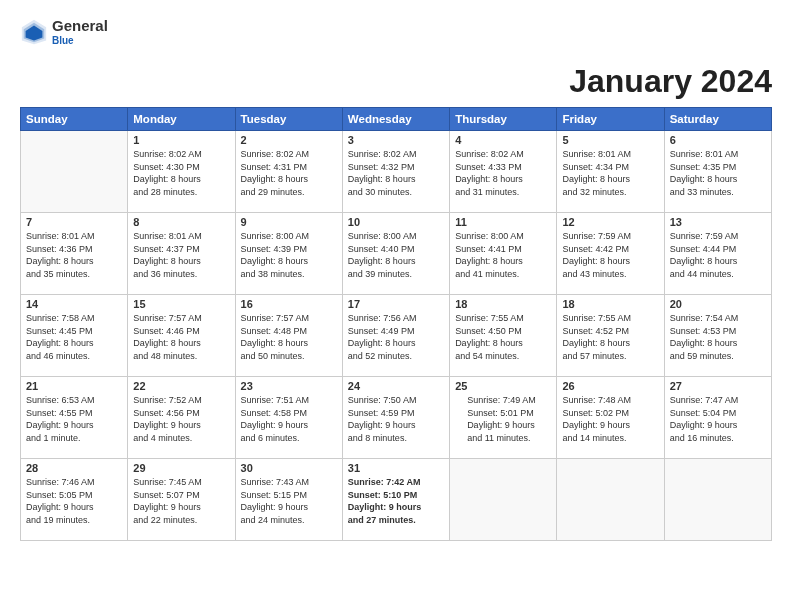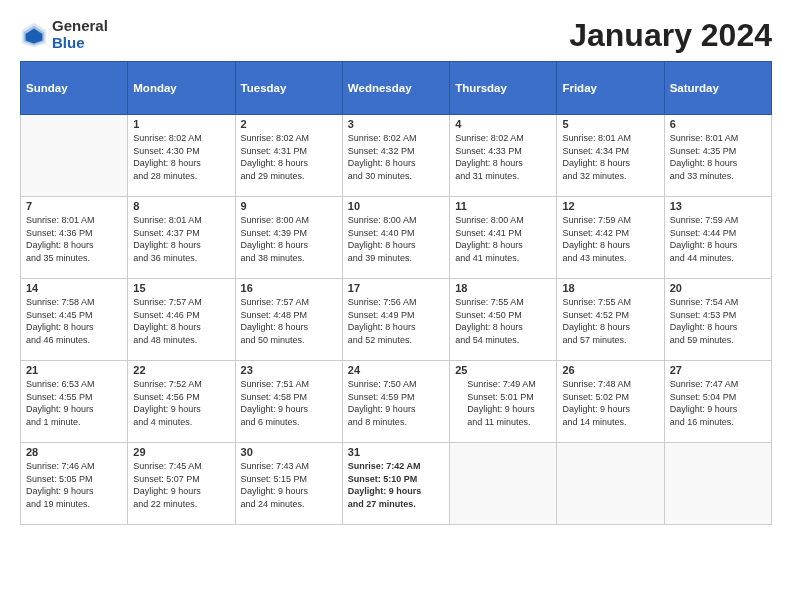--- a/index.html
+++ b/index.html
@@ -32,53 +32,54 @@
       display: flex;
       flex-direction: column;
       line-height: 1.1;
     }
     .logo-general {
       font-size: 15px;
       font-weight: bold;
       color: #333;
     }
     .logo-blue {
-      font-size: 15px;
+      font-size: 10px;
       font-weight: bold;
       color: #1a5fb4;
     }
     .logo-icon {
       width: 28px;
       height: 28px;
     }
     .title-block {
       text-align: right;
     }
     .month-title {
       font-size: 32px;
       font-weight: bold;
       color: #222;
       line-height: 1.1;
+      margin-top: 46px;
     }
     .location {
       font-size: 13px;
       color: #444;
     }
     .calendar {
       flex: 1;
       border-collapse: collapse;
       width: 100%;
       table-layout: fixed;
     }
     .calendar th {
       background-color: #3b6fc9;
       color: #fff;
       font-size: 11.5px;
       font-weight: bold;
-      padding: 20px 5px;
+      padding: 5px 5px;
       text-align: left;
       border: 1px solid #2a55a0;
     }
     .calendar td {
       border: 1px solid #ccc;
       vertical-align: top;
       padding: 3px 5px;
       font-size: 9.5px;
       color: #333;
       height: 82px;

